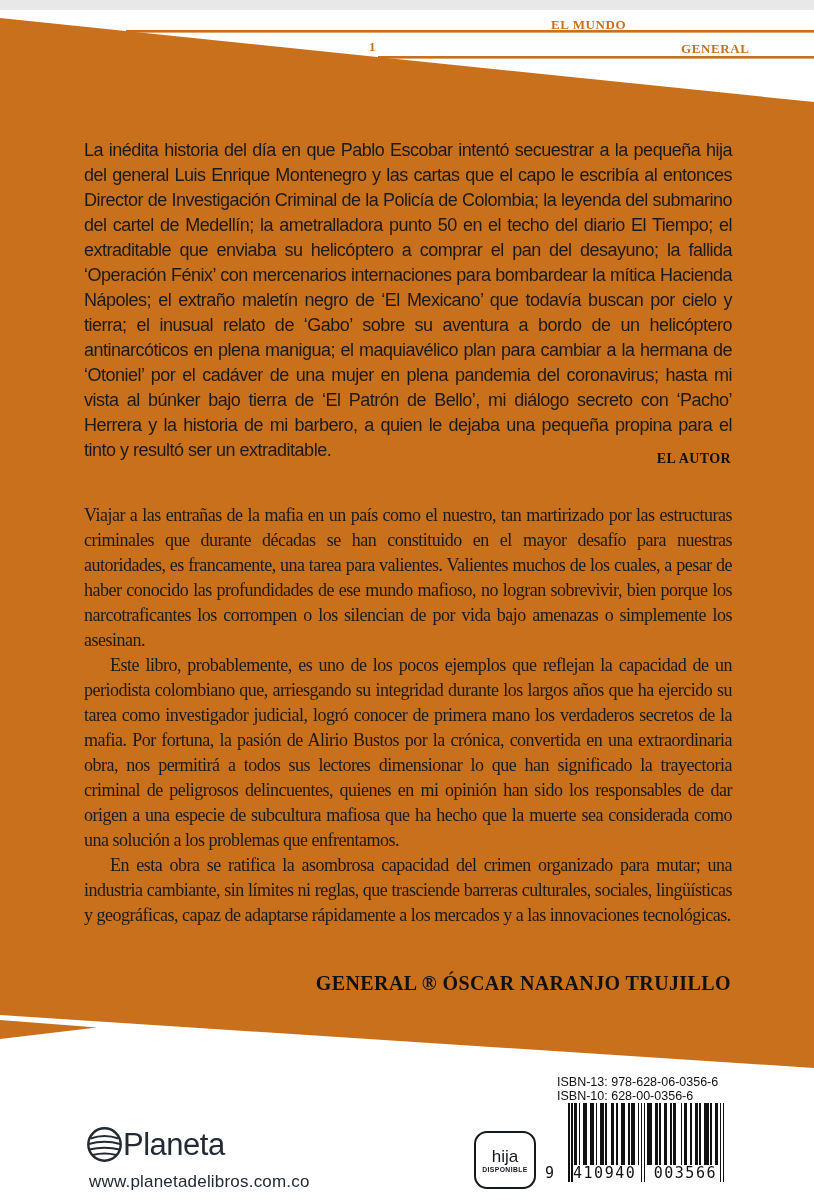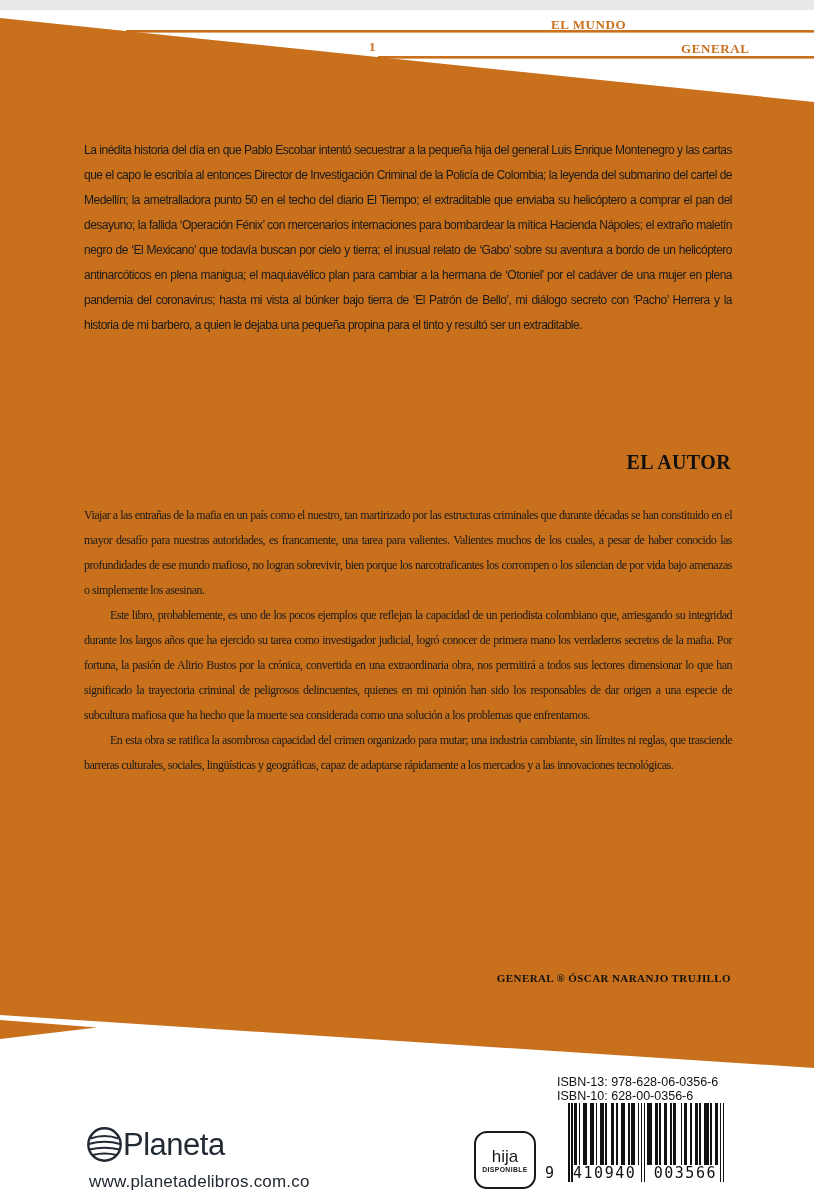--- a/index.html
+++ b/index.html
@@ -8,28 +8,28 @@
     background:#ffffff;overflow:hidden;
     font-family:"Liberation Sans",sans-serif;
   }
   svg.deco{position:absolute;left:0;top:0;}
   .hdr-text{
     position:absolute;color:#c9701c;font-family:"Liberation Serif",serif;
     font-weight:bold;font-size:13px;letter-spacing:.6px;white-space:nowrap;
   }
   .body-copy{
     position:absolute;left:84px;width:648px;color:#1a1a1a;
-    font-size:12px;line-height:25px;letter-spacing:-0.5px;
+    font-size:18px;line-height:25px;letter-spacing:-0.5px;
     text-align:justify;
   }
   .body-copy p{margin:0;}
   .body-copy p.indent{text-indent:26px;}
   .sig{
     position:absolute;right:83px;color:#111111;white-space:nowrap;
-    font-family:"Liberation Serif",serif;font-weight:bold;font-size:11px;
+    font-family:"Liberation Serif",serif;font-weight:bold;font-size:20px;
     letter-spacing:.4px;
   }
   .brand{position:absolute;left:86px;top:1116px;display:flex;align-items:center;color:#232a33;}
   .brand-name{font-size:31px;font-weight:500;letter-spacing:-0.5px;color:#232a33;}
   .site{position:absolute;left:89px;top:1162px;font-size:17px;font-weight:500;
         letter-spacing:.2px;color:#232a33;}
   .ebook{
     position:absolute;left:474px;top:1121px;width:58px;height:54px;
     border:2.5px solid #15181d;border-radius:13px;
     display:flex;flex-direction:column;align-items:center;justify-content:center;
@@ -60,21 +60,21 @@
     <rect x="0" y="1192" width="814" height="7" fill="#c9701c"></rect>
   </svg>
 
   <div class="hdr-text" style="left:551px;top:7px;">EL MUNDO</div>
   <div class="hdr-text" style="left:369px;top:29px;">1</div>
   <div class="hdr-text" style="left:681px;top:31px;">GENERAL</div>
 
   <div class="body-copy" style="top:128px;">
     <p>La inédita historia del día en que Pablo Escobar intentó secuestrar a la pequeña hija del general Luis Enrique Montenegro y las cartas que el capo le escribía al entonces Director de Investigación Criminal de la Policía de Colombia; la leyenda del submarino del cartel de Medellín; la ametralladora punto 50 en el techo del diario El Tiempo; el extraditable que enviaba su helicóptero a comprar el pan del desayuno; la fallida ‘Operación Fénix’ con mercenarios internaciones para bombardear la mítica Hacienda Nápoles; el extraño maletín negro de ‘El Mexicano’ que todavía buscan por cielo y tierra; el inusual relato de ‘Gabo’ sobre su aventura a bordo de un helicóptero antinarcóticos en plena manigua; el maquiavélico plan para cambiar a la hermana de ‘Otoniel’ por el cadáver de una mujer en plena pandemia del coronavirus; hasta mi vista al búnker bajo tierra de ‘El Patrón de Bello’, mi diálogo secreto con ‘Pacho’ Herrera y la historia de mi barbero, a quien le dejaba una pequeña propina para el tinto y resultó ser un extraditable.</p>
   </div>
-  <div class="sig" style="top:441px;font-size:20px;">EL AUTOR</div>
+  <div class="sig" style="top:441px;font-size:14px;">EL AUTOR</div>
 
   <div class="body-copy" style="top:493px;font-family:Liberation Serif, serif;">
     <p>Viajar a las entrañas de la mafia en un país como el nuestro, tan martirizado por las estructuras criminales que durante décadas se han constituido en el mayor desafío para nuestras autoridades, es francamente, una tarea para valientes. Valientes muchos de los cuales, a pesar de haber conocido las profundidades de ese mundo mafioso, no logran sobrevivir, bien porque los narcotraficantes los corrompen o los silencian de por vida bajo amenazas o simplemente los asesinan.</p>
     <p class="indent">Este libro, probablemente, es uno de los pocos ejemplos que reflejan la capacidad de un periodista colombiano que, arriesgando su integridad durante los largos años que ha ejercido su tarea como investigador judicial, logró conocer de primera mano los verdaderos secretos de la mafia. Por fortuna, la pasión de Alirio Bustos por la crónica, convertida en una extraordinaria obra, nos permitirá a todos sus lectores dimensionar lo que han significado la trayectoria criminal de peligrosos delincuentes, quienes en mi opinión han sido los responsables de dar origen a una especie de subcultura mafiosa que ha hecho que la muerte sea considerada como una solución a los problemas que enfrentamos.</p>
     <p class="indent">En esta obra se ratifica la asombrosa capacidad del crimen organizado para mutar; una industria cambiante, sin límites ni reglas, que trasciende barreras culturales, sociales, lingüísticas y geográficas, capaz de adaptarse rápidamente a los mercados y a las innovaciones tecnológicas.</p>
   </div>
   <div class="sig" style="top:962px;">GENERAL ® ÓSCAR NARANJO TRUJILLO</div>
 
   <div class="brand">
     <svg width="37" height="37" viewBox="0 0 37 37">

